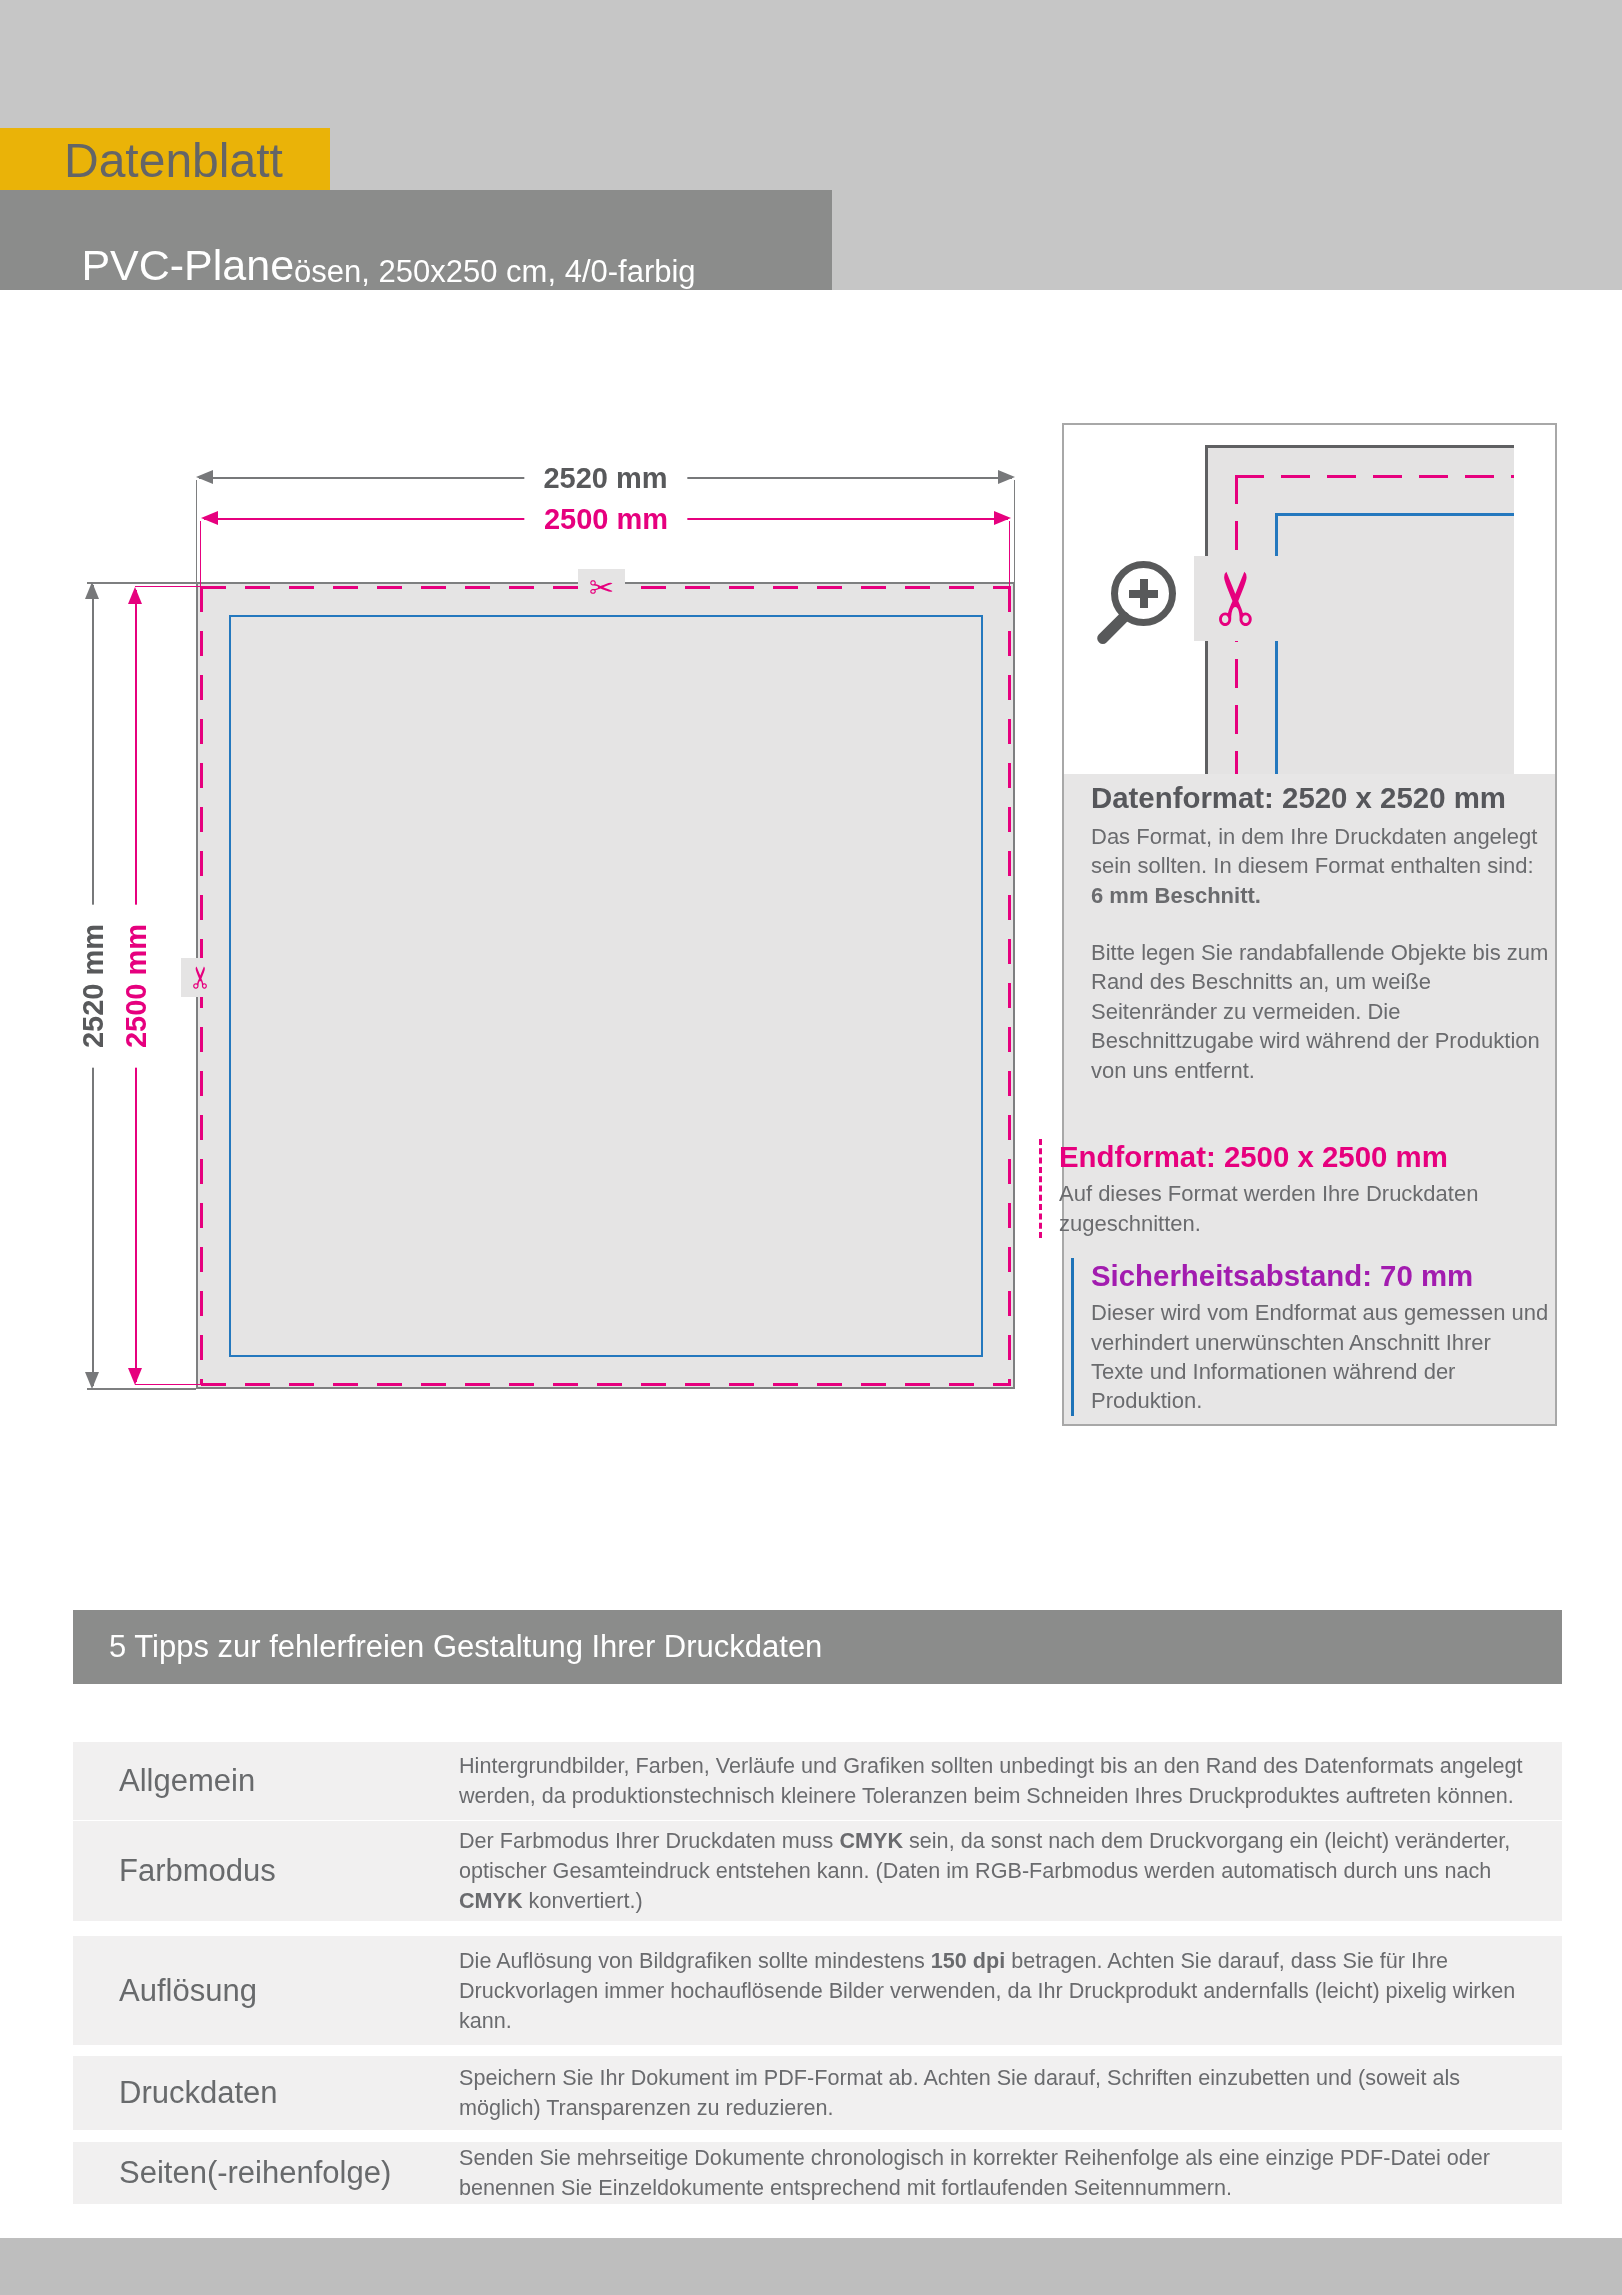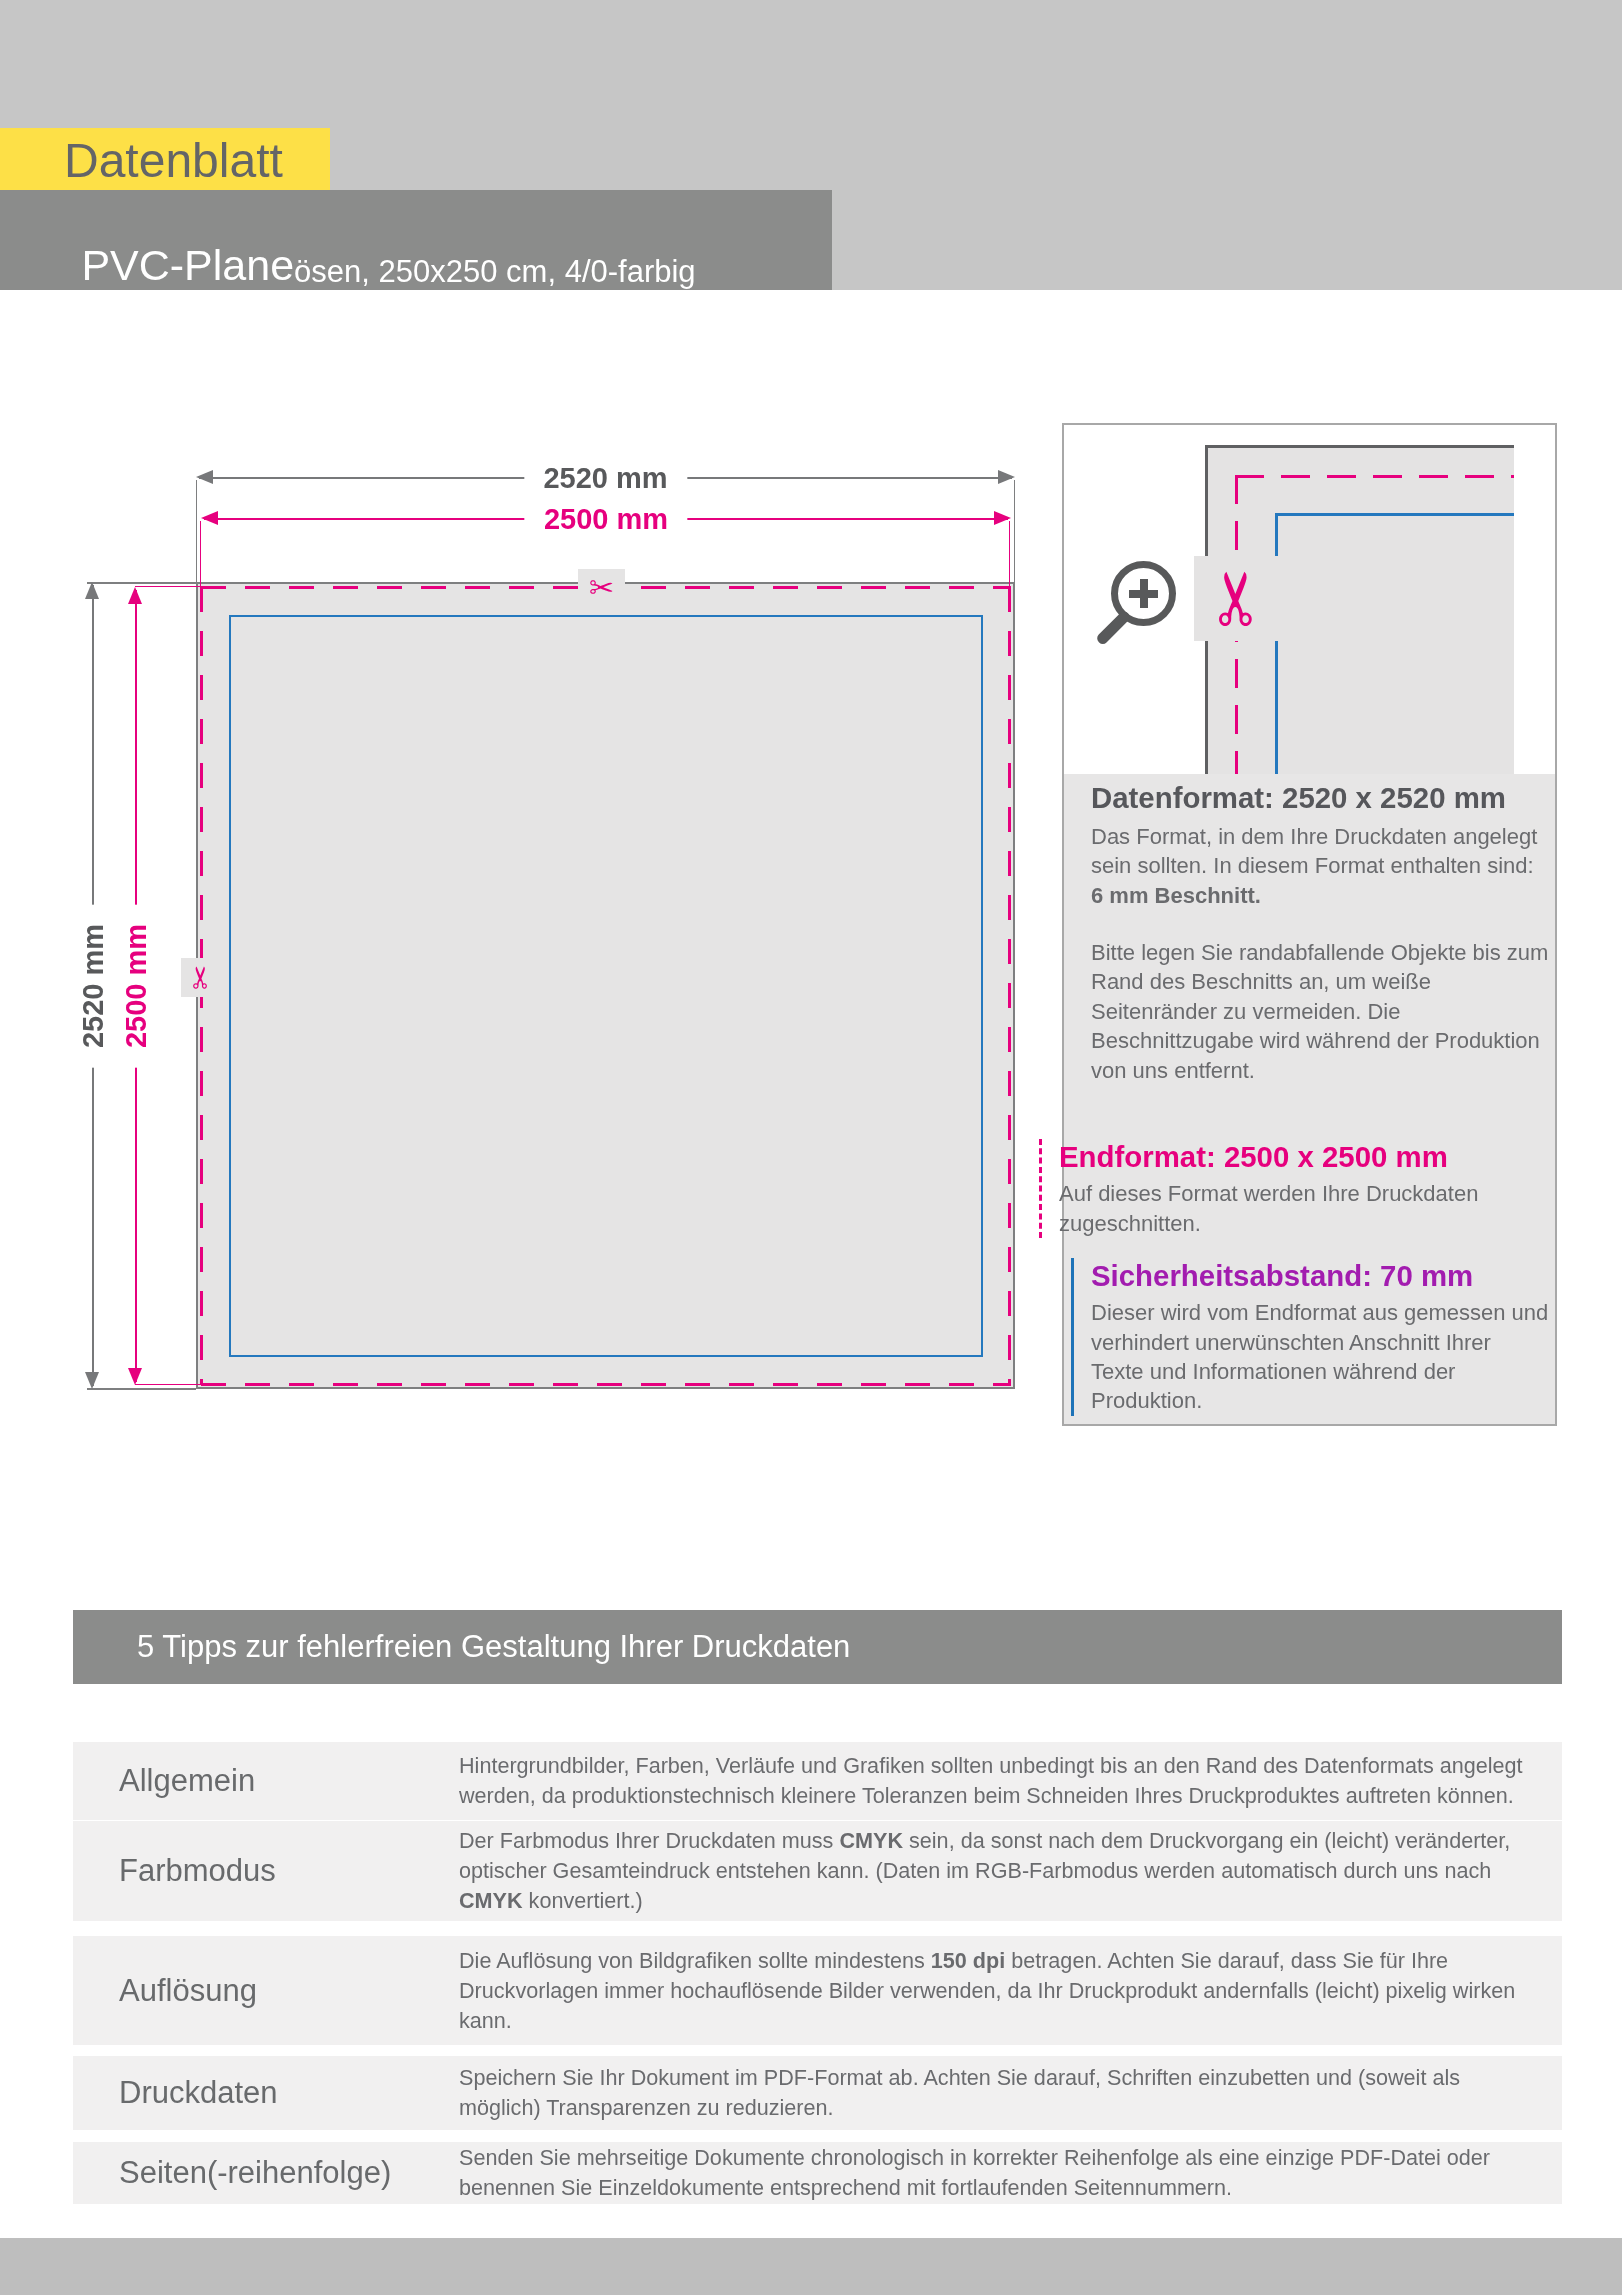--- a/index.html
+++ b/index.html
@@ -2,21 +2,21 @@
 <html style="font-size:10.5px"><head>
 <meta charset="utf-8">
 <style>
   html,body{margin:0;padding:0;background:#fff;}
   #page{position:relative;width:1623px;height:2295px;background:#ffffff;overflow:hidden;
         font-family:"Liberation Sans","DejaVu Sans",sans-serif;color:#6a6b6e;}
   .abs{position:absolute;}
 
   
   .top-band{left:0;top:0;width:1623px;height:290px;background:#c6c6c6;}
-  .title-box{left:0;top:128px;width:330px;height:65px;background:#fde047;}
+  .title-box{left:0;top:128px;width:330px;height:65px;background:#eab308;}
   .title-box span{display:block;padding-left:64px;line-height:65px;font-size:48px;color:#646567;}
   .prod-banner{left:0;top:190px;width:832px;height:100px;background:#8b8c8b;color:#fff;
                display:flex;align-items:flex-end;justify-content:center;
                padding-right:55px;box-sizing:border-box;}
   .prod-banner .t1{font-size:43px;line-height:50px;}
   .prod-banner .t2{font-size:31px;line-height:37px;}
 
   
   .sq{left:196px;top:582px;width:819px;height:807px;background:#e5e4e4;
       border:2px solid #7e7f80;box-sizing:border-box;}
@@ -76,21 +76,21 @@
   .ip-datenformat-p2{left:1091px;top:938px;width:458px;}
   .ip-block{width:478px;box-sizing:border-box;padding-left:17px;}
   .ip-end{left:1039px;top:1139px;border-left:3.9px dashed #e6007e;}
   .ip-end .ip-h{color:#e6007e;}
   .ip-sich{left:1071px;top:1258px;border-left:3.9px solid #1e73b8;}
   .ip-sich .ip-h{color:#a21caf;}
   .ip-block .ip-p{margin-top:5.2px;}
 
   
   .tips-banner{left:73px;top:1610px;width:1489px;height:74px;background:#8b8c8b;}
-  .tips-banner span{display:block;padding-left:64px;line-height:74px;font-size:31px;color:#ffffff;}
+  .tips-banner span{display:block;padding-left:36px;line-height:74px;font-size:31px;color:#ffffff;}
   .tip-row{left:73px;width:1489px;background:#f1f0f0;display:flex;box-sizing:border-box;}
   .tip-label{width:386px;padding-left:46px;box-sizing:border-box;display:flex;align-items:center;
              font-size:31px;color:#686a6c;}
   .tip-text{flex:1;align-self:center;font-size:21.6px;line-height:30px;color:#6a6b6e;
             padding-right:26px;box-sizing:border-box;}
   .row-1{top:1742px;height:78px;} .row-2{top:1821px;height:100px;}
   .row-3{top:1936px;height:109px;} .row-4{top:2056px;height:74px;} .row-5{top:2142px;height:62px;}
 
   .footer-band{left:0;top:2238px;width:1623px;height:58px;background:#bebebe;}
   b{font-weight:bold;}

